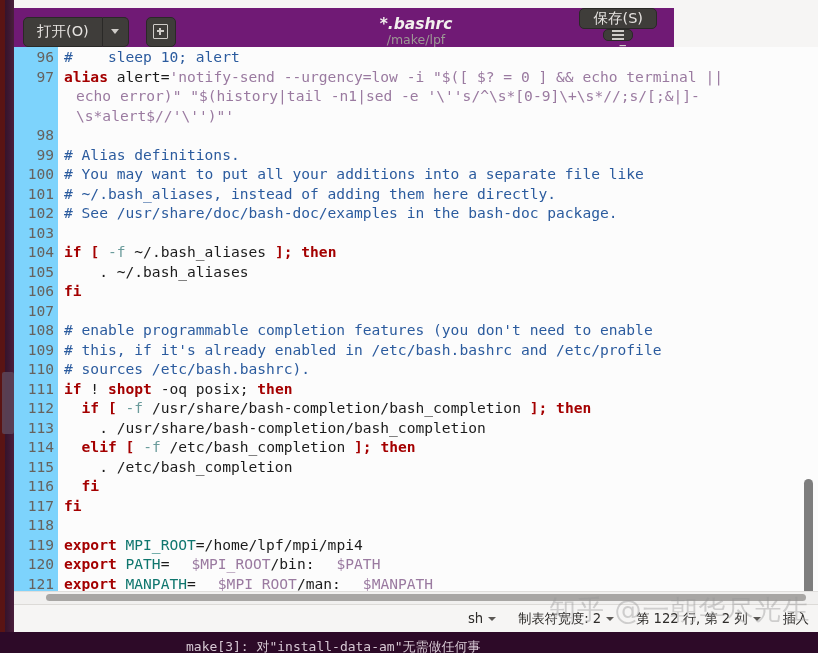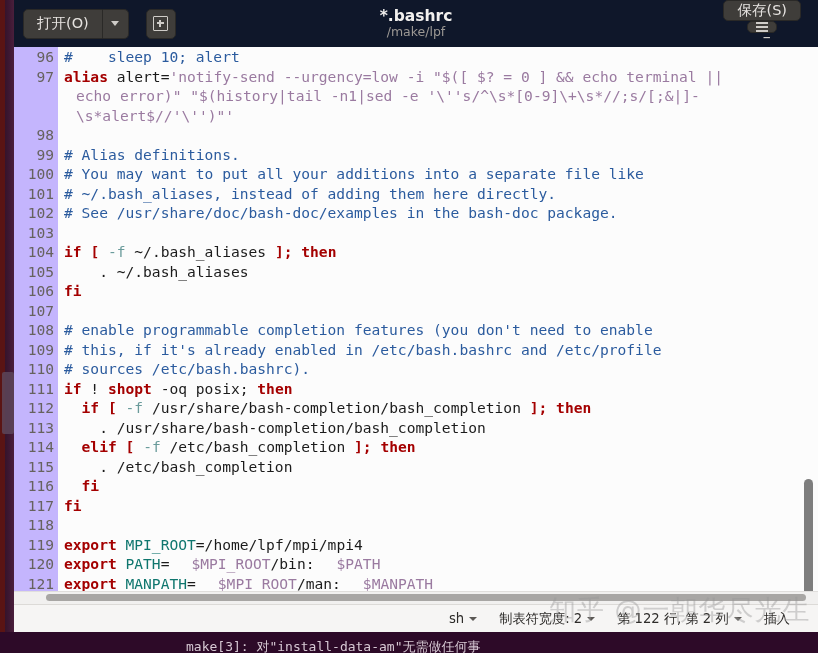--- a/index.html
+++ b/index.html
@@ -21,43 +21,43 @@
     background:#2d0a28;}
   .behind-bottom-text{position:absolute;left:186px;bottom:-3px;
     color:#d7c9d4;font-size:13px;font-family:"DejaVu Sans Mono","Liberation Mono",monospace;
     white-space:nowrap;}
 
   
   .window{position:absolute;left:14px;top:0;width:804px;height:632px;
     background:#f6f5f4;overflow:hidden;}
 
   
-  .titlebar{position:absolute;left:0;top:0;width:804px;height:47px;
-    background:#0f172a;border-bottom:1px solid #1f1e1c;
+  .titlebar{position:absolute;left:0;top:8px;width:660px;height:47px;
+    background:#701a75;border-bottom:1px solid #1f1e1c;
     display:flex;align-items:center;}
   .tb-left{display:flex;align-items:center;padding-left:9px;gap:8px;}
   .btn{background:#3f3d3a;border:1px solid #2a2927;border-radius:5px;
     color:#e6e3e0;font-size:14.5px;height:30px;display:flex;align-items:center;
     justify-content:center;box-sizing:border-box;cursor:default;}
   .btn-open{padding:0 13px;border-top-right-radius:0;border-bottom-right-radius:0;
     border-right:1px solid #2a2927;}
   .btn-open-arrow{width:26px;border-top-left-radius:0;border-bottom-left-radius:0;
     border-left:none;}
   .caret{width:0;height:0;border-left:4.5px solid transparent;border-right:4.5px solid transparent;
     border-top:5px solid #cfccc8;}
   .btn-newtab{width:30px;margin-left:9px;}
   .icon-newtab{width:13px;height:13px;border:1.6px solid #cfccc8;border-radius:1px;
     position:relative;}
   .icon-newtab:before{content:"";position:absolute;left:5px;top:2.5px;width:1.4px;height:7px;background:#cfccc8;}
   .icon-newtab:after{content:"";position:absolute;left:2.5px;top:5.3px;width:7px;height:1.4px;background:#cfccc8;}
 
   .tb-title{position:absolute;left:0;top:0;width:804px;height:47px;
     display:flex;flex-direction:column;align-items:center;justify-content:center;
     pointer-events:none;}
-  .tb-title .t1{color:#f2f0ee;font-size:15.5px;font-weight:bold;line-height:17px;}
+  .tb-title .t1{color:#f2f0ee;font-size:15.5px;font-weight:bold;line-height:17px;font-style:italic;}
   .tb-title .t2{color:#9c9894;font-size:12.5px;line-height:14px;margin-top:0px;}
 
   .tb-right{position:absolute;right:8px;top:0;height:47px;display:flex;align-items:center;gap:0;flex-direction:column;}
   .btn-save{padding:0 13px;border-radius:5px;margin-right:9px;}
   .btn-menu{width:30px;border-radius:5px;margin-right:10px;flex-direction:column;gap:2.5px;}
   .hamb{width:12px;height:1.6px;background:#cfccc8;}
   .wbtn{width:30px;height:30px;display:flex;align-items:center;justify-content:center;
     color:#cfccc8;cursor:default;}
   .wb-min{font-size:16px;line-height:8px;padding-bottom:8px;}
   .wb-max{width:10px;height:10px;border:1.6px solid #cfccc8;border-radius:1.5px;}
@@ -68,21 +68,21 @@
 
   
   .editor{position:absolute;left:0;top:47px;width:804px;height:557px;
     background:#fcfcfc;overflow:hidden;}
   .code{position:absolute;left:0;top:0;
     font-family:"DejaVu Sans Mono","Liberation Mono",monospace;
     font-size:14.6px;line-height:19.5px;white-space:pre;}
   .row{display:flex;align-items:flex-start;height:19.5px;}
   .row.cur .ln, .row.cur .src{background:#ececec;}
   .ln{width:44px;min-width:44px;text-align:right;padding-right:4px;box-sizing:border-box;
-    color:#66625e;background:#c4b5fd;height:19.5px;line-height:19.5px;}
+    color:#66625e;background:#7dd3fc;height:19.5px;line-height:19.5px;}
   .ln.b{font-weight:bold;color:#1d1d1d;}
   .src{padding-left:6px;height:19.5px;line-height:19.5px;color:#1b1b1b;
     flex:1;}
   .cmt{color:#2b5b9e;}
   .kw{color:#a40000;font-weight:bold;}
   .str{color:#9a7aa0;}
   .opt{color:#6a9b9b;}
   .var{color:#0f766e;text-align:right;}
   .dol{color:#9a7aa0;margin-left:22px;}
   .cursor{display:inline-block;width:1.6px;height:15px;background:#1b1b1b;
@@ -94,21 +94,21 @@
   .vscroll-track{position:absolute;right:0px;top:0px;width:19px;height:557px;background:#fcfcfc;}
   .hscroll-track{position:absolute;left:0;bottom:0;width:804px;height:12px;background:#f1f0ef;
     border-top:1px solid #e0dedc;}
   .hscroll{position:absolute;left:32px;bottom:3px;width:760px;height:7px;
     background:#a8a6a4;border-radius:4px;}
 
   
   .statusbar{position:absolute;left:0;top:604px;width:804px;height:28px;
     background:#f6f5f4;border-top:1px solid #dcdad7;
     display:flex;align-items:center;justify-content:flex-end;gap:22px;
-    padding-right:28px;box-sizing:border-box;
+    padding-right:9px;box-sizing:border-box;
     color:#2e2c2a;font-size:13.2px;}
   .st-item{display:flex;align-items:center;gap:5px;cursor:default;}
   .st-caret{width:0;height:0;border-left:4px solid transparent;border-right:4px solid transparent;
     border-top:4.5px solid #5b5855;}
 
   
   .wm{position:absolute;left:549px;top:592px;
     color:rgba(150,150,150,.42);font-size:27px;white-space:nowrap;
     font-family:"DejaVu Sans","Liberation Sans",sans-serif;
     pointer-events:none;letter-spacing:1px;}

